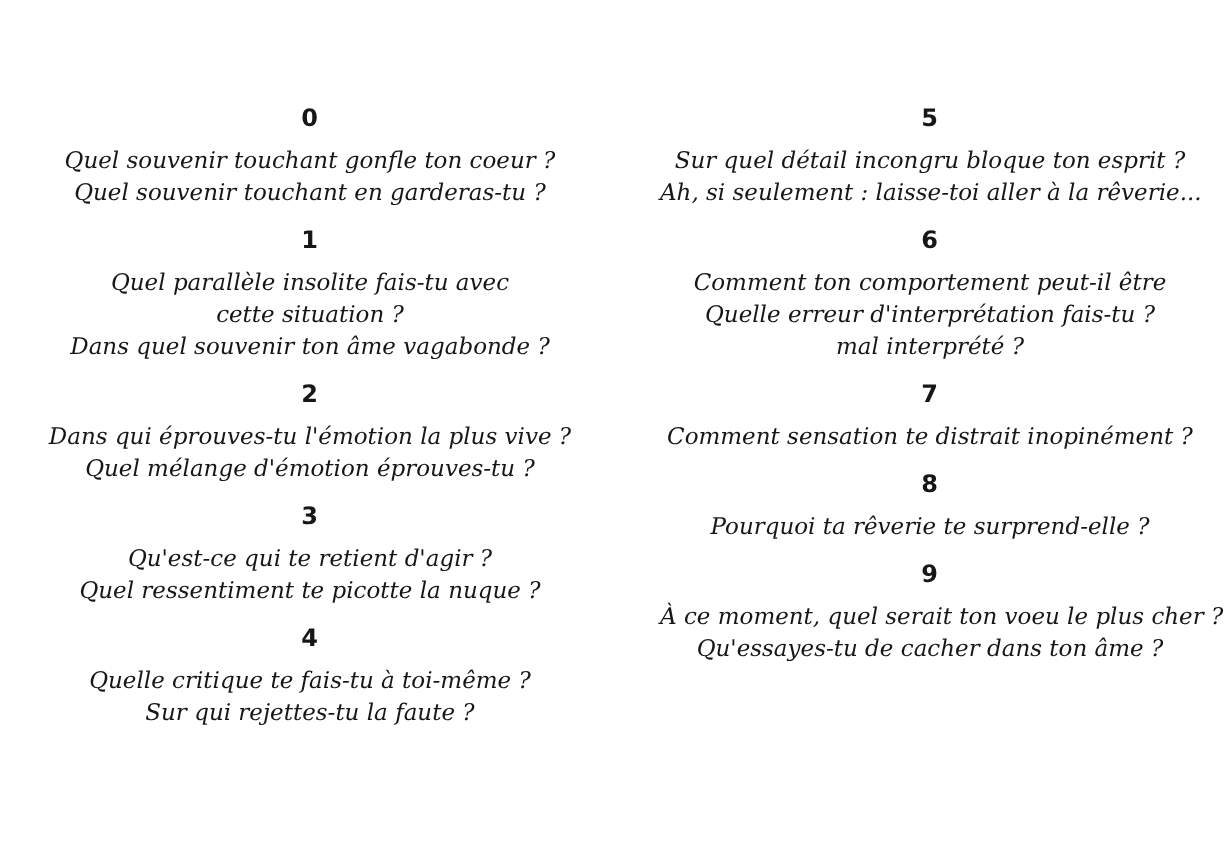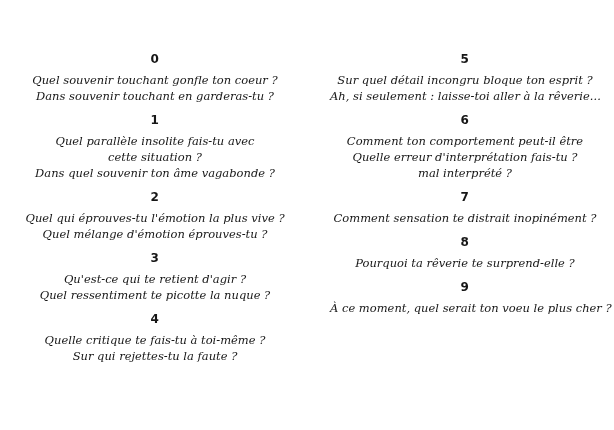--- a/index.html
+++ b/index.html
@@ -49,31 +49,31 @@
   }
 </style>
 </head>
 <body>
 
 <div class="page">
   <div class="column">
       <div class="section">
         <div class="section-number">0</div>
         <div class="question-line">Quel souvenir touchant gonfle ton coeur ?</div>
-        <div class="question-line">Dans souvenir touchant en garderas-tu ?</div>
+        <div class="question-line">Quel souvenir touchant en garderas-tu ?</div>
       </div>
       <div class="section">
         <div class="section-number">1</div>
         <div class="question-line">Quel parallèle insolite fais-tu avec</div>
         <div class="question-line">cette situation ?</div>
         <div class="question-line">Dans quel souvenir ton âme vagabonde ?</div>
       </div>
       <div class="section">
         <div class="section-number">2</div>
-        <div class="question-line">Quel qui éprouves-tu l'émotion la plus vive ?</div>
+        <div class="question-line">Dans qui éprouves-tu l'émotion la plus vive ?</div>
         <div class="question-line">Quel mélange d'émotion éprouves-tu ?</div>
       </div>
       <div class="section">
         <div class="section-number">3</div>
         <div class="question-line">Qu'est-ce qui te retient d'agir ?</div>
         <div class="question-line">Quel ressentiment te picotte la nuque ?</div>
       </div>
       <div class="section">
         <div class="section-number">4</div>
         <div class="question-line">Quelle critique te fais-tu à toi-même ?</div>
@@ -96,15 +96,16 @@
         <div class="section-number">7</div>
         <div class="question-line">Comment sensation te distrait inopinément ?</div>
       </div>
       <div class="section">
         <div class="section-number">8</div>
         <div class="question-line">Pourquoi ta rêverie te surprend-elle ?</div>
       </div>
       <div class="section">
         <div class="section-number">9</div>
         <div class="question-line">À ce moment, quel serait ton voeu le plus cher ?</div>
+        <div class="question-line">Qu'essayes-tu de cacher dans ton âme ?</div>
       </div>
     </div>
 </div>
 
 </body></html>

